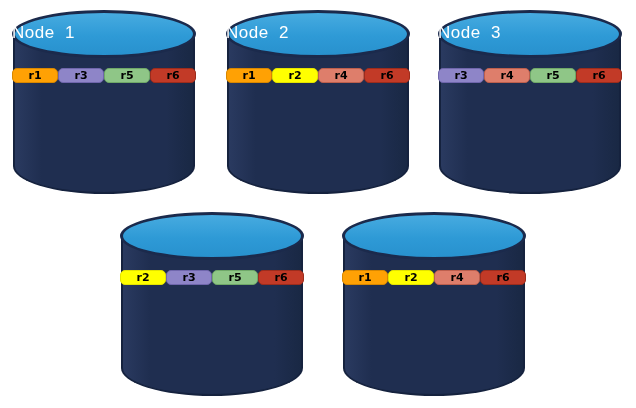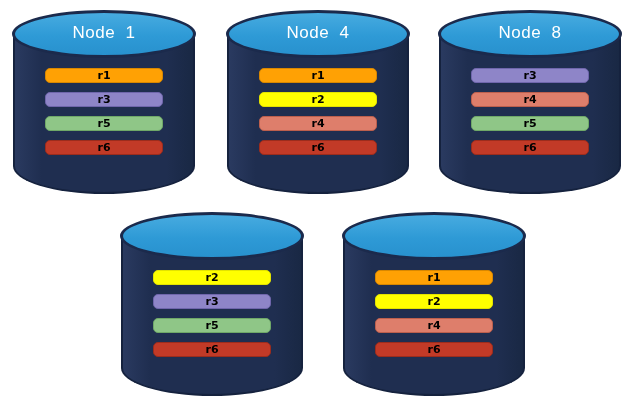--- a/index.html
+++ b/index.html
@@ -26,27 +26,27 @@
   .cyl-top {
     position: absolute; left: 0; right: 0; top: 0; height: 48px;
     background: linear-gradient(180deg, #47abe0 0%, #2e9ad6 55%, #2891ce 100%);
     border: 3px solid #1b2a4c;
     border-radius: 50%;
     box-sizing: border-box;
     z-index: 2;
   }
   .node-label {
     position: absolute; top: 13px; left: 0; width: 100%;
-    text-align: center; z-index: 3;
+    text-align: left; z-index: 3;
     color: #ffffff; font-size: 17px; letter-spacing: 0.5px;
     white-space: pre;
   }
   .bars {
     position: absolute; top: 58px; left: 0; right: 0; z-index: 4;
-    display: flex; flex-direction: column; gap: 9px; align-items: center;
+    display: flex; flex-direction: row; align-items: center;
   }
   .bar {
     width: 118px; height: 15px;
     border-radius: 5px;
     border: 1px solid;
     box-sizing: border-box;
     text-align: center;
     font-family: "DejaVu Sans", sans-serif;
     font-weight: bold; font-size: 11px; line-height: 13px;
     color: #000000;
@@ -68,32 +68,32 @@
       <div class="bars">
         <div class="bar" style="background: rgb(255, 161, 4); border-color: rgb(216, 135, 0);">r1</div>
         <div class="bar" style="background: rgb(142, 133, 200); border-color: rgb(111, 102, 172);">r3</div>
         <div class="bar" style="background: rgb(143, 198, 135); border-color: rgb(111, 168, 104);">r5</div>
         <div class="bar" style="background: rgb(194, 58, 39); border-color: rgb(156, 44, 28);">r6</div>
       </div>
     </div>
     <div class="node pos-2">
       <div class="cyl-body"></div>
       <div class="cyl-top"></div>
-      <div class="node-label">Node  4</div>
+      <div class="node-label">Node  2</div>
       <div class="bars">
         <div class="bar" style="background: rgb(255, 161, 4); border-color: rgb(216, 135, 0);">r1</div>
         <div class="bar" style="background: rgb(255, 255, 0); border-color: rgb(227, 227, 0);">r2</div>
         <div class="bar" style="background: rgb(222, 126, 107); border-color: rgb(188, 95, 77);">r4</div>
         <div class="bar" style="background: rgb(194, 58, 39); border-color: rgb(156, 44, 28);">r6</div>
       </div>
     </div>
     <div class="node pos-3">
       <div class="cyl-body"></div>
       <div class="cyl-top"></div>
-      <div class="node-label">Node  8</div>
+      <div class="node-label">Node  3</div>
       <div class="bars">
         <div class="bar" style="background: rgb(142, 133, 200); border-color: rgb(111, 102, 172);">r3</div>
         <div class="bar" style="background: rgb(222, 126, 107); border-color: rgb(188, 95, 77);">r4</div>
         <div class="bar" style="background: rgb(143, 198, 135); border-color: rgb(111, 168, 104);">r5</div>
         <div class="bar" style="background: rgb(194, 58, 39); border-color: rgb(156, 44, 28);">r6</div>
       </div>
     </div>
     <div class="node pos-4">
       <div class="cyl-body"></div>
       <div class="cyl-top"></div>

